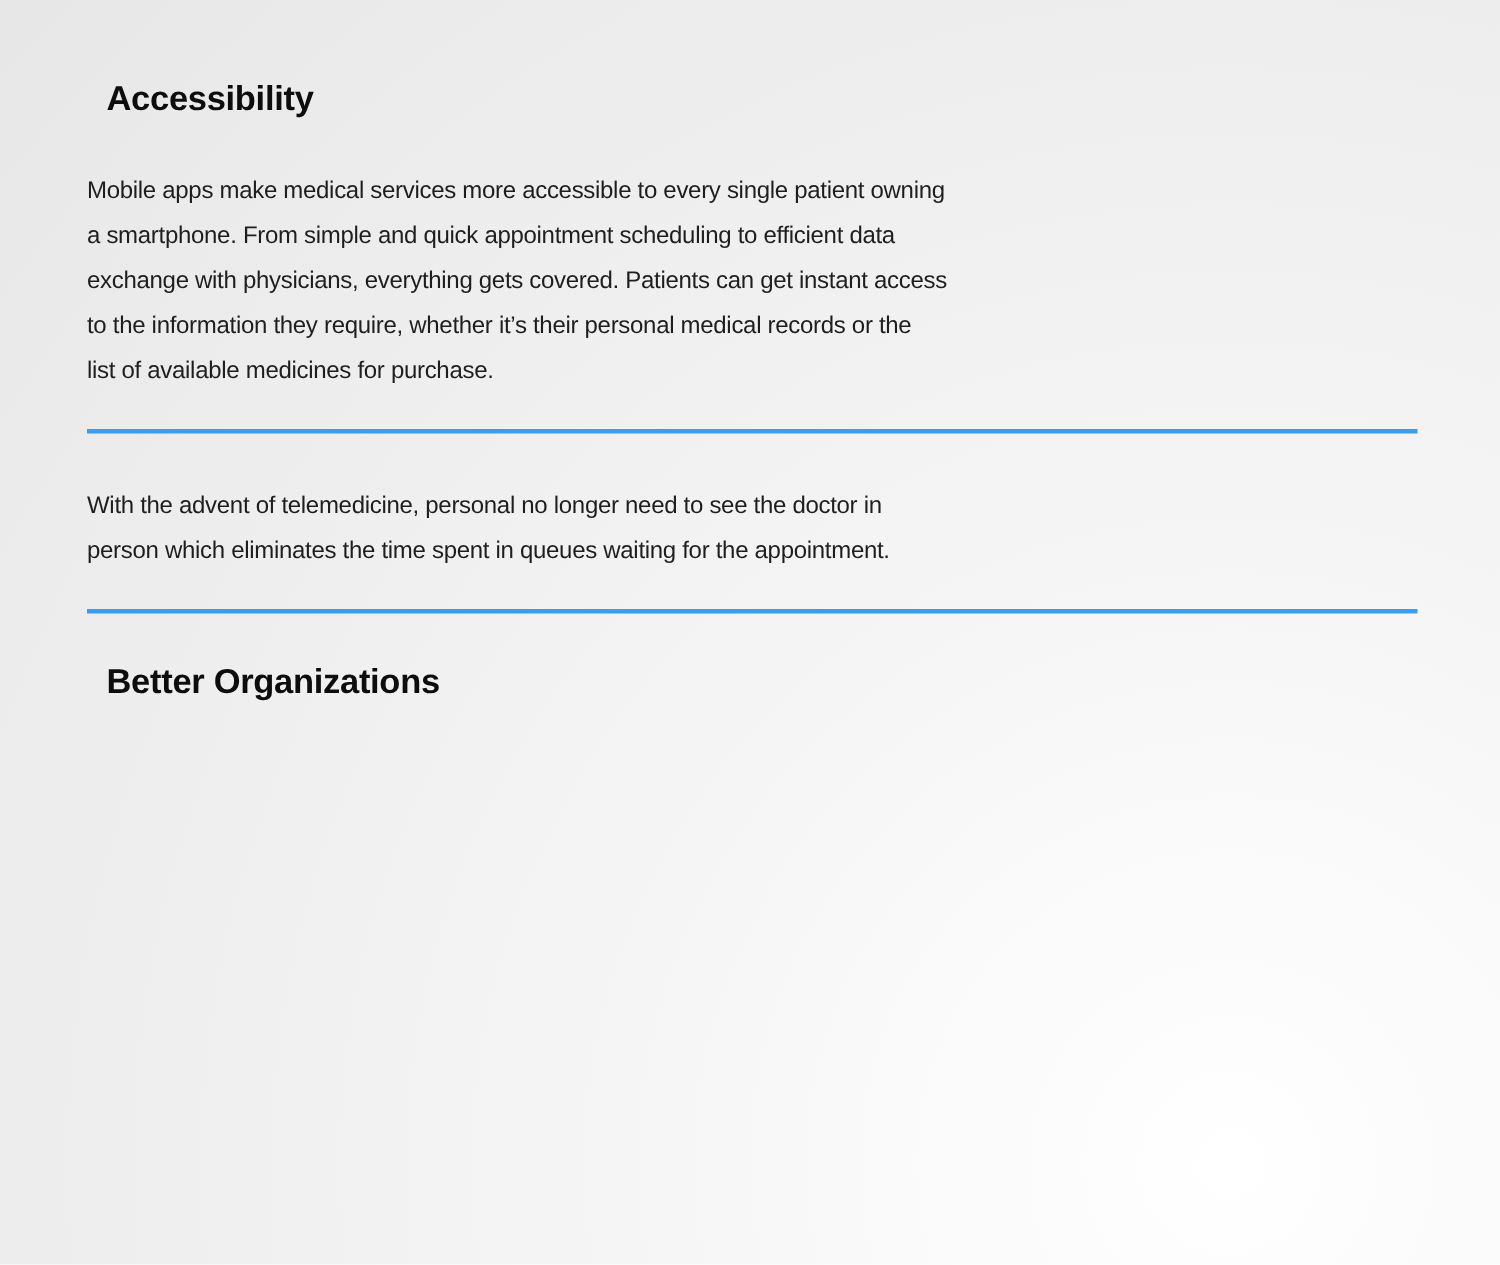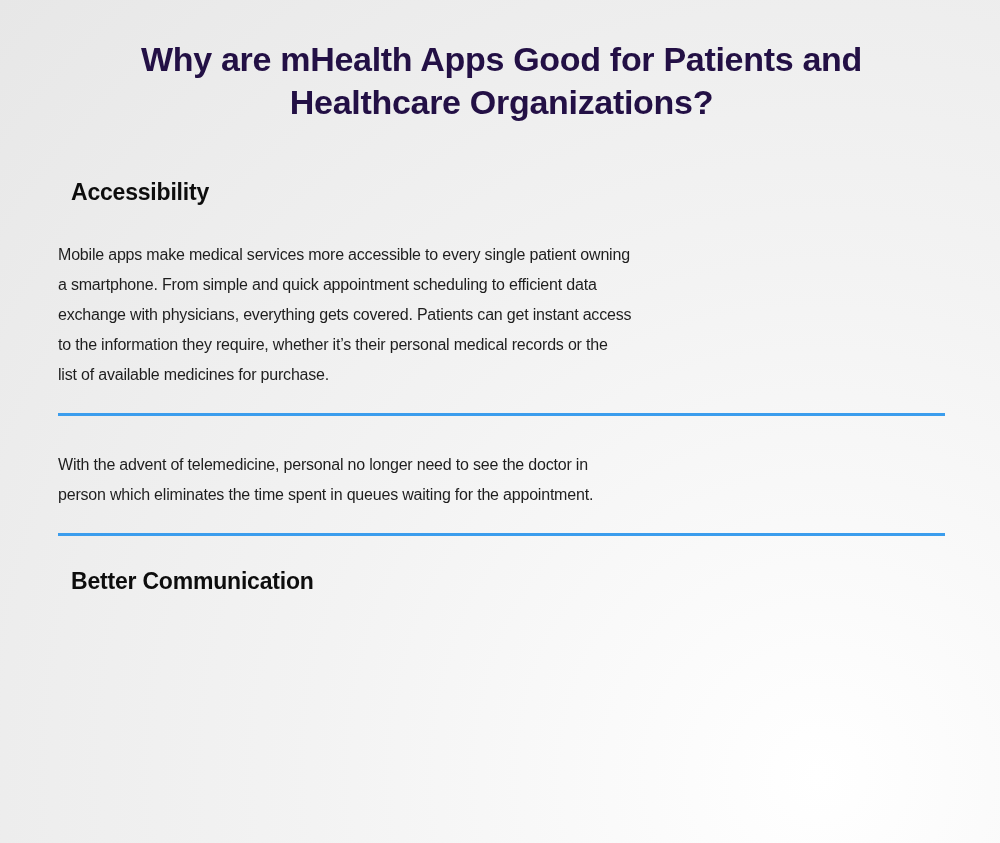--- a/index.html
+++ b/index.html
@@ -44,38 +44,36 @@
     border: 0;
     background: var(--divider-color, #3b9ded);
     margin: 23px 0 31px;
   }
 </style>
 </head>
 <body>
 
 <main class="page">
 
-  <h1 class="title">Why are mHealth Apps Good for Patients and
-Healthcare Organizations?</h1>
 
   <section>
     <h2 class="heading">Accessibility</h2>
     <p class="body">Mobile apps make medical services more accessible to every single patient owning
 a smartphone. From simple and quick appointment scheduling to efficient data
 exchange with physicians, everything gets covered. Patients can get instant access
 to the information they require, whether it’s their personal medical records or the
 list of available medicines for purchase.</p>
   </section>
 
   <hr class="divider">
 
   <section>
     <p class="body">With the advent of telemedicine, personal no longer need to see the doctor in
 person which eliminates the time spent in queues waiting for the appointment.</p>
   </section>
 
   <hr class="divider">
 
   <section>
-    <h2 class="heading">Better Communication</h2>
+    <h2 class="heading">Better Organizations</h2>
   </section>
 
 </main>
 
 </body></html>

